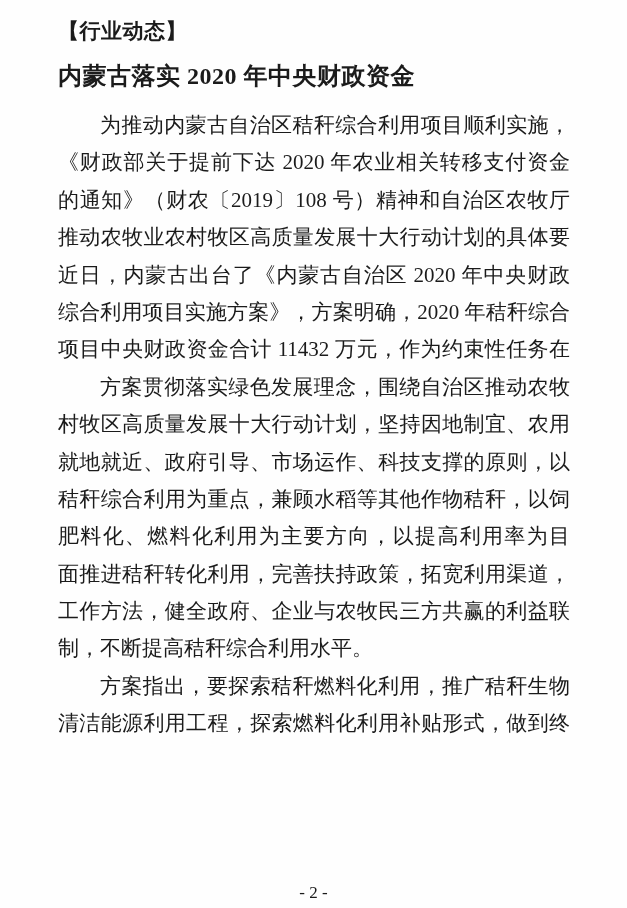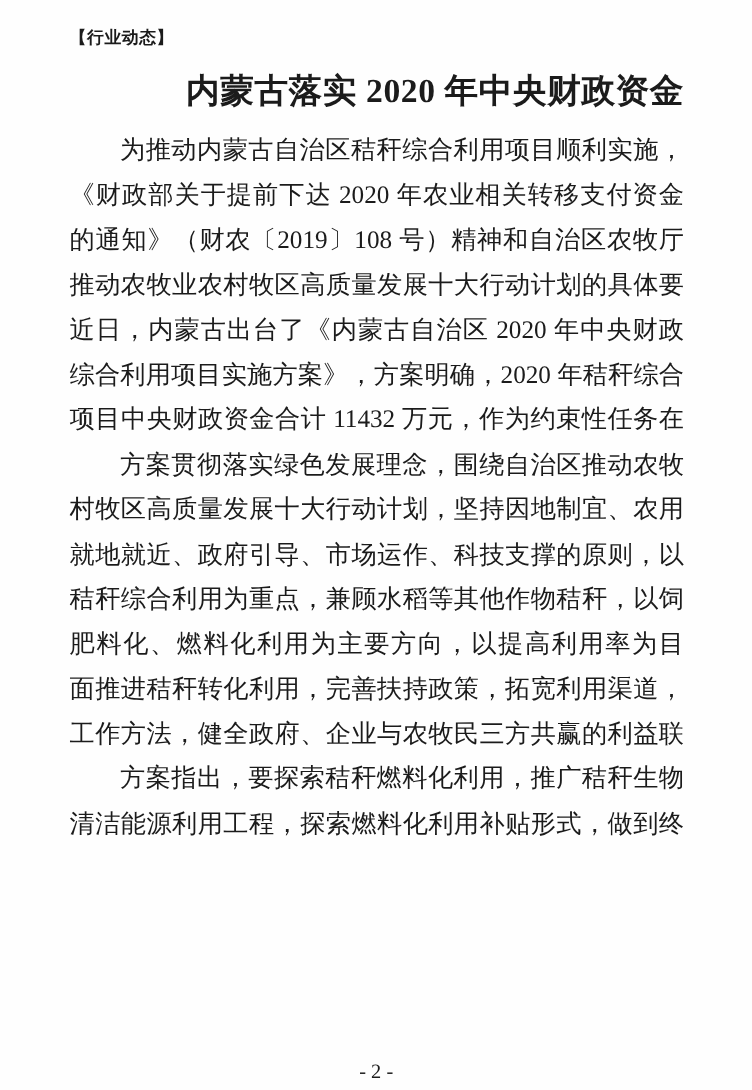--- a/index.html
+++ b/index.html
@@ -13,30 +13,30 @@
     background: #fefefe;
     color: #1b1b1b;
     box-sizing: border-box;
     padding: 16px 57px 0 58px;
     overflow: hidden;
     font-family: "Liberation Serif", "DejaVu Serif", serif;
   }
   .section-tag {
     font-family: "Liberation Sans", "DejaVu Sans", sans-serif;
     font-weight: bold;
-    font-size: 14px;
+    font-size: 21px;
     line-height: 30px;
     height: 30px;
     letter-spacing: 0.5px;
   }
   .title {
     margin: 0;
-    font-size: 28px;
+    font-size: 24px;
     font-weight: bold;
-    text-align: right;
+    text-align: left;
     line-height: 61px;
     letter-spacing: 0.5px;
   }
   .article-body {
     font-size: 21px;
     line-height: 37.4px;
   }
   .line {
     text-align: justify;
     text-align-last: justify;
@@ -78,18 +78,19 @@
       <div class="line">近日，内蒙古出台了《内蒙古自治区 2020 年中央财政秸秆</div>
       <div class="line">综合利用项目实施方案》，方案明确，2020 年秸秆综合利用</div>
       <div class="line">项目中央财政资金合计 11432 万元，作为约束性任务在 6 个</div>
       <div class="line first">方案贯彻落实绿色发展理念，围绕自治区推动农牧业农</div>
       <div class="line">村牧区高质量发展十大行动计划，坚持因地制宜、农用优先、</div>
       <div class="line">就地就近、政府引导、市场运作、科技支撑的原则，以玉米</div>
       <div class="line">秸秆综合利用为重点，兼顾水稻等其他作物秸秆，以饲料化、</div>
       <div class="line">肥料化、燃料化利用为主要方向，以提高利用率为目标，全</div>
       <div class="line">面推进秸秆转化利用，完善扶持政策，拓宽利用渠道，创新</div>
       <div class="line">工作方法，健全政府、企业与农牧民三方共赢的利益联结机</div>
+      <div class="line para-end">制，不断提高秸秆综合利用水平。</div>
       <div class="line first">方案指出，要探索秸秆燃料化利用，推广秸秆生物燃气</div>
       <div class="line">清洁能源利用工程，探索燃料化利用补贴形式，做到终端产</div>
     </div>
 
   <div class="footer">- 2 -</div>
 </div>
 
 </body></html>

